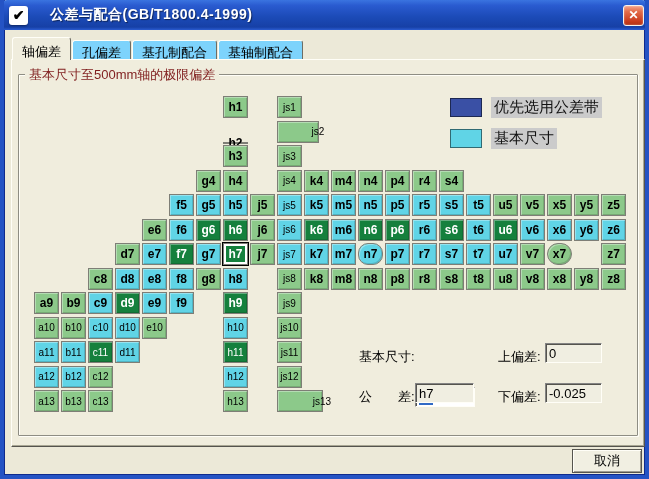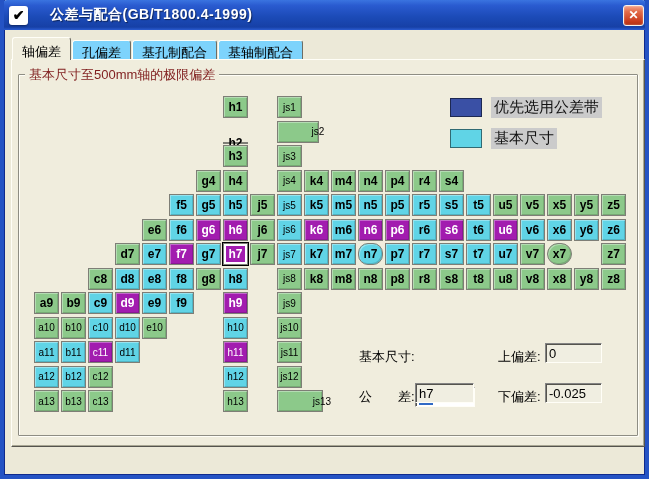--- a/index.html
+++ b/index.html
@@ -38,21 +38,21 @@
     font-size:13px;color:#7f1d1d;white-space:nowrap;}
   
   .grid{position:absolute;left:30px;top:96px;display:grid;
     grid-template-columns:repeat(22,25px);grid-auto-rows:22px;column-gap:2px;row-gap:2.5px;}
   .cell{border:1px solid #7e7e76;display:flex;align-items:center;justify-content:center;
     font-size:12px;font-weight:bold;color:#000;cursor:default;
     box-shadow:inset 1px 1px 0 rgba(255,255,255,.35), inset -1px -1px 0 rgba(0,0,0,.15);}
   .cell.small{font-size:10px;font-weight:normal;}
   .cell.other{background:#8cc98a;}
   .cell.common{background:#60d4e6;}
-  .cell.preferred{background:#a21caf;color:#fff;}
+  .cell.preferred{background:#15803d;color:#fff;}
   .cell.selected{box-shadow:inset 0 0 0 2px #fff, 0 0 0 1px #000;z-index:2;}
   
   .legend-swatch{position:absolute;width:32px;height:19px;border:1px solid rgba(0,0,0,.5);}
   .legend-label{position:absolute;background:#cbcbcb;color:#111;font-size:15px;padding:1px 3px;
     white-space:nowrap;}
   
   .fld-label{position:absolute;font-size:13px;color:#000;white-space:pre;}
   .fld{position:absolute;height:20px;font-size:13px;line-height:18px;padding:1px 3px;
     border:1px solid;border-color:#848484 #fffef7 #fffef7 #848484;
     box-shadow:inset 1px 1px 0 #55544e;}
@@ -223,14 +223,15 @@
 
   <div class="fld-label" style="left:494px;top:348px;">上偏差:</div>
   <div class="fld ro" style="left:541px;top:343px;width:57px;">0</div>
 
   <div class="fld-label" style="left:355px;top:388px;">公　　差:</div>
   <div class="fld ro" style="left:411px;top:383px;width:59px;">h7</div>
 
   <div class="fld-label" style="left:494px;top:388px;">下偏差:</div>
   <div class="fld ro" style="left:541px;top:383px;width:57px;">-0.025</div>
 
+  <div class="btn" style="left:568px;top:449px;width:70px;">取消</div>
 
 </div>
 
 </body></html>

